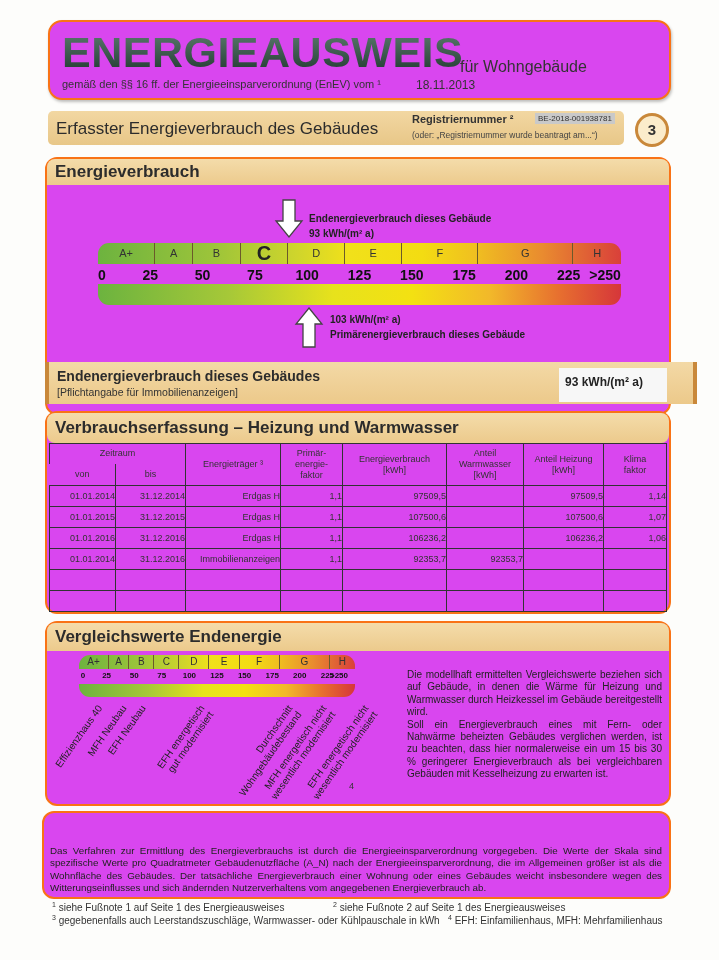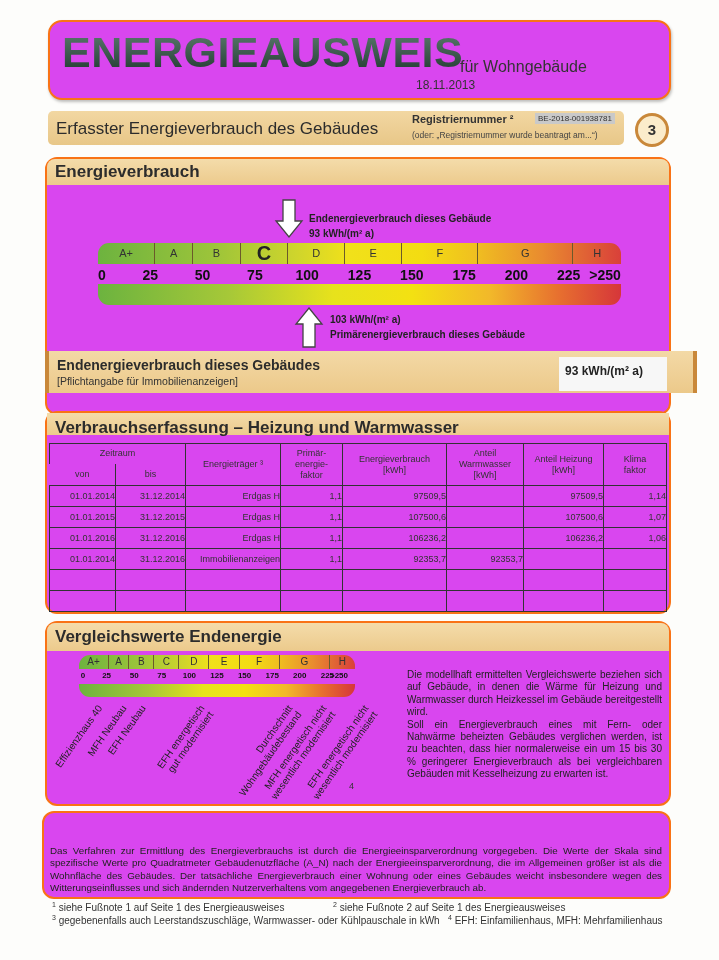--- a/index.html
+++ b/index.html
@@ -23,21 +23,21 @@
   #ev-box { left: 45px; top: 157px; width: 626px; height: 258px; }
   .sec-head { position: absolute; left: 0; top: 0; right: 0; height: 26px; border-radius: 8px 8px 0 0; background: linear-gradient(#f4dcaa, #ecca8c); padding-left: 8px; font-size: 17px; font-weight: bold; line-height: 26px; color: #2c2c2c; }
   .scale-top { position: absolute; height: 21px; border-radius: 11px 11px 0 0; background: linear-gradient(90deg, #6db33f 0%, #9cc43a 22%, #cfd52c 38%, #f1e11a 48%, #f3dc12 62%, #f0c020 72%, #e98b2f 85%, #d9403a 100%); }
   .scale-bot { position: absolute; height: 21px; border-radius: 0 0 11px 11px; background: linear-gradient(90deg, #6cb33f 0%, #a6c838 25%, #e7e21c 45%, #f3e112 60%, #f2b82a 75%, #e7702f 88%, #d6363a 100%); }
   .cls { position: absolute; top: 0; height: 21px; text-align: center; line-height: 21px; font-size: 11px; color: #333; border-right: 1px solid #6b5a2a; }
   .cls.last { border-right: none; }
   .cls.hl { font-size: 20px; font-weight: bold; color: #222; }
   .tick { position: absolute; font-weight: bold; font-size: 14px; color: #111; transform: translateX(-50%); }
   .arrow-note { position: absolute; font-size: 10px; font-weight: bold; color: #222; line-height: 15px; }
   
-  #end-band { left: 45px; top: 351px; width: 652px; height: 42px; background: linear-gradient(#f3d9a6, #ecc98a); border-left: 4px solid #c9883a; border-right: 4px solid #c9883a; }
+  #end-band { left: 45px; top: 362px; width: 652px; height: 42px; background: linear-gradient(#f3d9a6, #ecc98a); border-left: 4px solid #c9883a; border-right: 4px solid #c9883a; }
   #end-title { left: 8px; top: 6px; font-size: 14px; font-weight: bold; color: #2c2c2c; }
   #end-note { left: 8px; top: 24px; font-size: 10.5px; color: #333; }
   #end-value-box { left: 510px; top: 6px; width: 108px; height: 34px; background: #f7f7f7; font-size: 12px; font-weight: bold; line-height: 28px; padding-left: 6px; color: #222; }
   
   #tbl-box { left: 45px; top: 411px; width: 626px; height: 203px; border-radius: 12px; }
   table { position: absolute; left: 2px; top: 30px; border-collapse: collapse; font-size: 9px; color: #333; }
   td, th { border: 1px solid #333; font-weight: normal; text-align: center; }
   th { height: 22px; vertical-align: middle; font-size: 9px; line-height: 11px; }
   td { height: 21px; text-align: right; padding-left: 8px; }
   
@@ -50,20 +50,21 @@
   #er-text { left: 6px; top: 32px; width: 612px; font-size: 9.8px; line-height: 12.4px; text-align: justify; color: #222; }
   .fn { position: absolute; font-size: 10px; color: #333; }
   .fn sup { font-size: 7px; }
 </style>
 </head>
 <body>
 
 <div class="abs box" id="title-box">
   <div class="abs" id="main-title">ENERGIEAUSWEIS</div>
   <div class="abs" id="subtitle">für Wohngebäude</div>
+  <div class="abs" id="regulation">gemäß den §§ 16 ff. der Energieeinsparverordnung (EnEV) vom ¹</div>
   <div class="abs" id="regulation-date">18.11.2013</div>
 </div>
 
 <div class="abs" id="section-bar">
   <div class="abs" id="section-title">Erfasster Energieverbrauch des Gebäudes</div>
   <div class="abs" id="reg-label">Registriernummer ²</div>
   <div class="abs" id="reg-value">BE-2018-001938781</div>
   <div class="abs" id="reg-note">(oder: „Registriernummer wurde beantragt am...“)</div>
 </div>
 <div class="abs" id="page-badge">3</div>
@@ -110,21 +111,21 @@
   <div class="arrow-note" style="left:283px;top:168px">Primärenergieverbrauch dieses Gebäude</div>
 </div>
 
 <div class="abs" id="end-band">
   <div class="abs" id="end-title">Endenergieverbrauch dieses Gebäudes</div>
   <div class="abs" id="end-note">[Pflichtangabe für Immobilienanzeigen]</div>
   <div class="abs" id="end-value-box">93 kWh/(m² a)</div>
 </div>
 
 <div class="abs box" id="tbl-box">
-  <div class="sec-head" style="height:22px;line-height:30px;border-radius:0">Verbrauchserfassung – Heizung und Warmwasser</div>
+  <div class="sec-head" style="height:30px;line-height:30px;border-radius:8px">Verbrauchserfassung – Heizung und Warmwasser</div>
   <table>
     <thead>
       <tr>
         <th colspan="2" style="height:20px;border-bottom:none">Zeitraum</th>
         <th rowspan="2" style="width:95px">Energieträger ³</th>
         <th rowspan="2" style="width:62px;white-space:pre-line">Primär-
 energie-
 faktor</th>
         <th rowspan="2" style="width:104px;white-space:pre-line">Energieverbrauch
 [kWh]</th>

